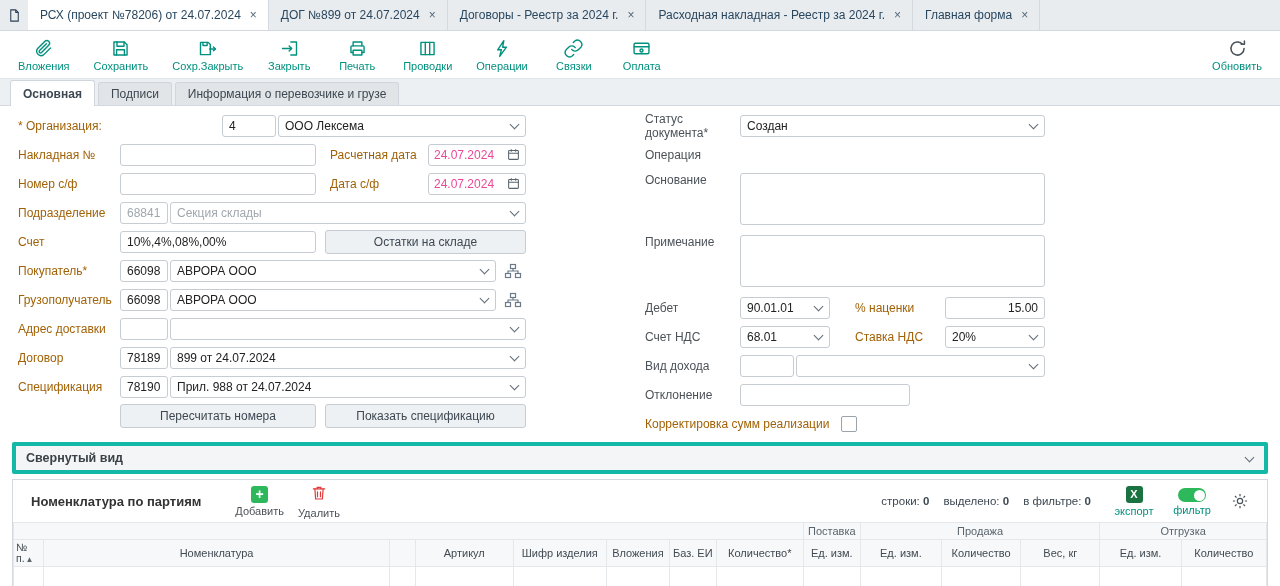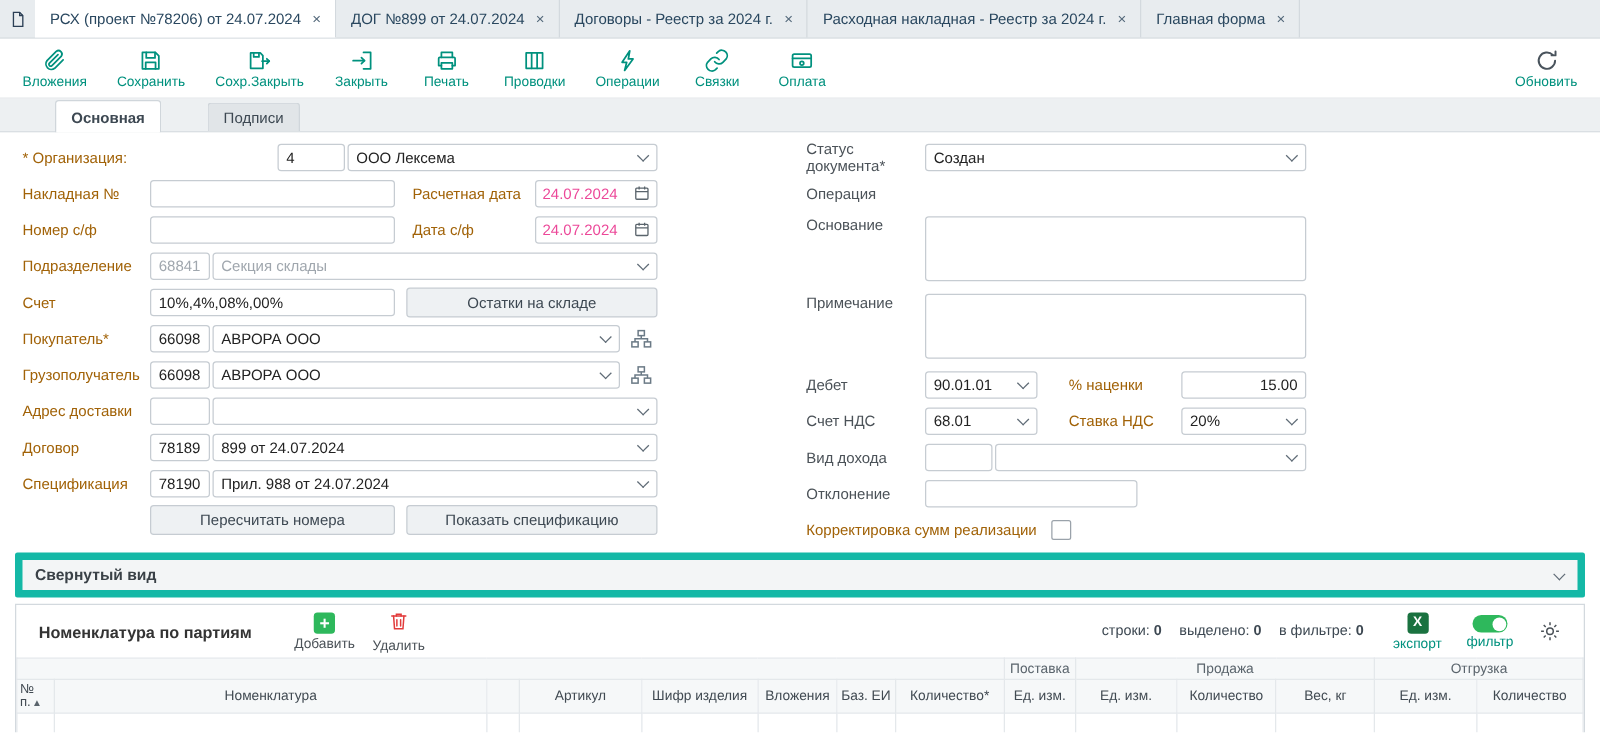--- a/index.html
+++ b/index.html
@@ -22,21 +22,21 @@
   .tbi{display:flex;flex-direction:column;align-items:center;gap:1px;cursor:pointer;min-width:44px;}
   .tbicon{height:22px;display:flex;align-items:center;}
   .tbicon svg{width:21px;height:21px;fill:none;stroke:#00917e;stroke-width:1.6;stroke-linecap:round;stroke-linejoin:round;}
   .tbi.refresh{margin-left:auto;min-width:50px;}
   .tbi.refresh svg{stroke:#49535c;stroke-width:1.8;}
   .tblabel{font-size:11px;color:#00917e;}
 
   
   .formtabs{display:flex;align-items:flex-end;height:26px;background:#edf0f2;border-bottom:1px solid #d3d9de;padding:0 0 0 10px;}
   .ftab{height:22px;display:flex;align-items:center;padding:0 12px;margin-right:3px;background:#e1e5e8;
-        border:1px solid #d0d6db;border-bottom:none;border-radius:3px 3px 0 0;font-size:12px;color:#3d4852;cursor:pointer;white-space:nowrap;margin-left:34px;}
+        border:1px solid #d0d6db;border-bottom:none;border-radius:3px 3px 0 0;font-size:12px;color:#3d4852;cursor:pointer;white-space:nowrap;}
   .ftab.active{background:#fff;font-weight:bold;height:25px;margin-bottom:-1px;}
 
   
   .formbody{display:flex;padding:5px 18px 0;background:#fff;}
   .col-left{width:508px;flex:none;}
   .col-right{width:400px;flex:none;margin-left:119px;}
   .frow{display:flex;align-items:center;height:29px;}
   .frow.ta{height:58px;align-items:flex-start;padding-top:4px;}
   .lbl{width:102px;flex:none;color:#a16207;}
   .lbl-r{width:95px;flex:none;color:#4b5258;}
@@ -60,21 +60,21 @@
   .datebox input{border:none;outline:none;flex:1;min-width:0;font:inherit;color:#ec4899;padding:0;}
   .calicon{flex:none;display:flex;}
   .calicon svg{width:13px;height:13px;fill:none;stroke:#5a646c;stroke-width:1.3;}
   .treebtn{width:26px;height:24px;display:flex;align-items:center;justify-content:center;cursor:pointer;margin-left:4px;flex:none;}
   .treebtn svg{width:18px;height:18px;fill:none;stroke:#6b7a86;stroke-width:1.2;}
   .ta-inp{flex:1;height:52px;border:1px solid #c6ccd2;border-radius:3px;resize:none;font:inherit;
           box-sizing:border-box;padding:3px 6px;outline:none;}
   .cb{width:14px;height:14px;border:1px solid #9aa2aa;border-radius:2px;background:#fff;cursor:pointer;margin-left:12px;flex:none;}
 
   
-  .collapsebar{margin:4px 12px 0;height:24px;border:6px solid #14b8a6;background:#f3f5f6;display:flex;
+  .collapsebar{margin:4px 12px 0;height:24px;border:4px solid #14b8a6;background:#f3f5f6;display:flex;
                align-items:center;padding:0 10px;border-radius:2px;cursor:pointer;}
   .collapsebar .cap{font-weight:bold;color:#3a4147;font-size:12.5px;}
   .collapsebar .chev{margin-left:auto;}
 
   
   .gridpanel{margin:5px 12px 0;border:1px solid #d3d9de;background:#fff;}
   .gridbar{height:42px;display:flex;align-items:center;padding:0 18px;gap:12px;}
   .gtitle{font-weight:bold;font-size:13px;color:#333;margin-right:22px;}
   .gbtn{display:flex;flex-direction:column;align-items:center;gap:2px;cursor:pointer;min-width:46px;}
   .glabel{font-size:11px;color:#4b5258;}
@@ -229,20 +229,21 @@
             <path d="M19.9 3.6v3.6h-3.6"></path>
           </svg>
         </span>
       <span class="tblabel">Обновить</span>
     </div>
   </div>
 
   <div class="formtabs">
       <div class="ftab active">Основная</div>
       <div class="ftab">Подписи</div>
+      <div class="ftab">Информация о перевозчике и грузе</div>
     </div>
 
   <div class="formbody">
     <div class="col-left">
 
       <div class="frow">
         <span class="lbl">* Организация:</span>
         <input class="inp code" style="width: 54px; margin-left: 102px;" value="4">
         <div class="sel grow" style="margin-left:2px;">
           <span class="selval">ООО Лексема</span>

